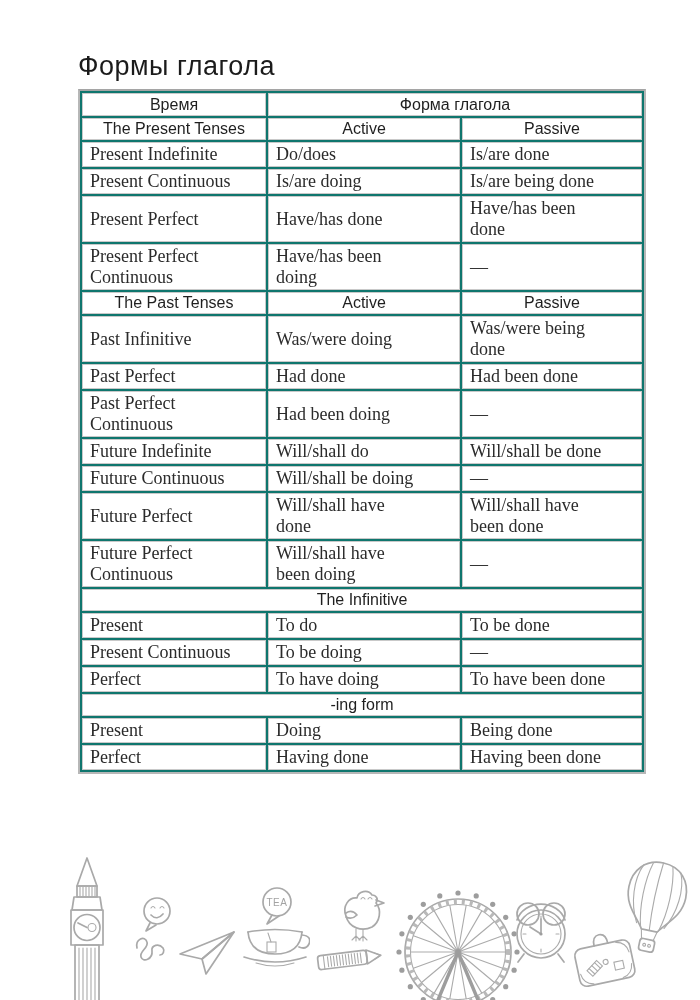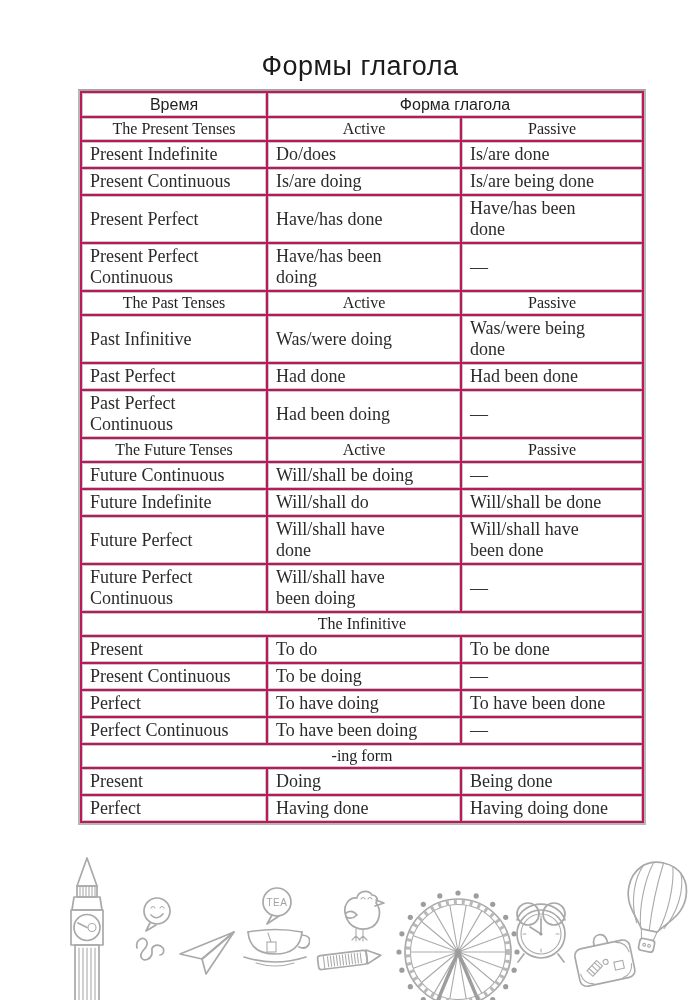--- a/index.html
+++ b/index.html
@@ -2,40 +2,40 @@
 <html><head>
 <meta charset="utf-8">
 <style>
   html,body{margin:0;padding:0;}
   body{
     width:700px;height:1000px;position:relative;background:#ffffff;
     overflow:hidden;font-family:"Liberation Sans",sans-serif;color:#222;
   }
   .page-title{
     position:absolute;left:78px;top:50px;width:564px;
-    text-align:center;font-size:27px;line-height:32px;color:#1b1b1b;
+    font-size:27px;line-height:32px;color:#1b1b1b;
     letter-spacing:0.5px;
   }
   table.vtable{
     position:absolute;left:78px;top:89px;width:564px;
     border-collapse:separate;border-spacing:2px;table-layout:fixed;
     border:2px solid #b7b7b7;border-top-color:#a5a5a5;
-    background:#be185d;
+    background:#0f766e;
   }
   table.vtable td{
     box-sizing:border-box;border:1px solid #c9c9c9;background:#fff;
     vertical-align:middle;overflow:hidden;
   }
   td.hdr{
     background:#ffffff;text-align:center;
     font-size:16px;color:#1f1f1f;padding:0 2px;
   }
   td.sec{
     background:#e1e1e1;text-align:center;
-    font-size:16px;color:#1f1f1f;padding:0 2px;font-family:Liberation Serif, serif;
+    font-size:16px;color:#1f1f1f;padding:0 2px;
   }
   td.cell{
     font-family:"Liberation Serif",serif;font-size:18px;line-height:21px;
     color:#2b2b2b;text-align:left;padding:1px 4px 1px 7px;
     white-space:pre-line;
   }
   tr.h-top td{height:23px;}
   tr.h-sec td{height:22px;}
   tr.r1 td{height:25px;}
   tr.r2 td{height:46px;}
@@ -110,34 +110,29 @@
     <td class="cell">Had done</td>
     <td class="cell">Had been done</td>
   </tr>
   <tr class="r2">
     <td class="cell">Past Perfect
 Continuous</td>
     <td class="cell">Had been doing</td>
     <td class="cell">—</td>
   </tr>
 
-  <tr class="h-sec">
-    <td class="sec">The Future Tenses</td>
-    <td class="sec">Active</td>
-    <td class="sec">Passive</td>
-  </tr>
-  <tr class="r1">
-    <td class="cell">Future Continuous</td>
-    <td class="cell">Will/shall be doing</td>
-    <td class="cell">—</td>
-  </tr>
   <tr class="r1">
     <td class="cell">Future Indefinite</td>
     <td class="cell">Will/shall do</td>
     <td class="cell">Will/shall be done</td>
+  </tr>
+  <tr class="r1">
+    <td class="cell">Future Continuous</td>
+    <td class="cell">Will/shall be doing</td>
+    <td class="cell">—</td>
   </tr>
   <tr class="r2">
     <td class="cell">Future Perfect</td>
     <td class="cell">Will/shall have
 done</td>
     <td class="cell">Will/shall have
 been done</td>
   </tr>
   <tr class="r2">
     <td class="cell">Future Perfect
@@ -158,38 +153,33 @@
   <tr class="r1">
     <td class="cell">Present Continuous</td>
     <td class="cell">To be doing</td>
     <td class="cell">—</td>
   </tr>
   <tr class="r1">
     <td class="cell">Perfect</td>
     <td class="cell">To have doing</td>
     <td class="cell">To have been done</td>
   </tr>
-  <tr class="r1">
-    <td class="cell">Perfect Continuous</td>
-    <td class="cell">To have been doing</td>
-    <td class="cell">—</td>
-  </tr>
 
   <tr class="h-sec">
     <td class="sec" colspan="3">-ing form</td>
   </tr>
   <tr class="r1">
     <td class="cell">Present</td>
     <td class="cell">Doing</td>
     <td class="cell">Being done</td>
   </tr>
   <tr class="r1">
     <td class="cell">Perfect</td>
     <td class="cell">Having done</td>
-    <td class="cell">Having doing done</td>
+    <td class="cell">Having been done</td>
   </tr>
 </tbody>
   </table>
 
 <div class="doodles">
 
   <svg style="left:56px;top:0;width:62px;height:144px" viewBox="0 0 62 144">
     <path class="stk" d="M31,2 L41,30 L21,30 Z"></path>
     <rect class="stk" x="21" y="30" width="20" height="11"></rect>
     <path class="stk-thin" d="M24,31 V40 M27,31 V40 M30,31 V40 M33,31 V40 M36,31 V40 M39,31 V40"></path>

